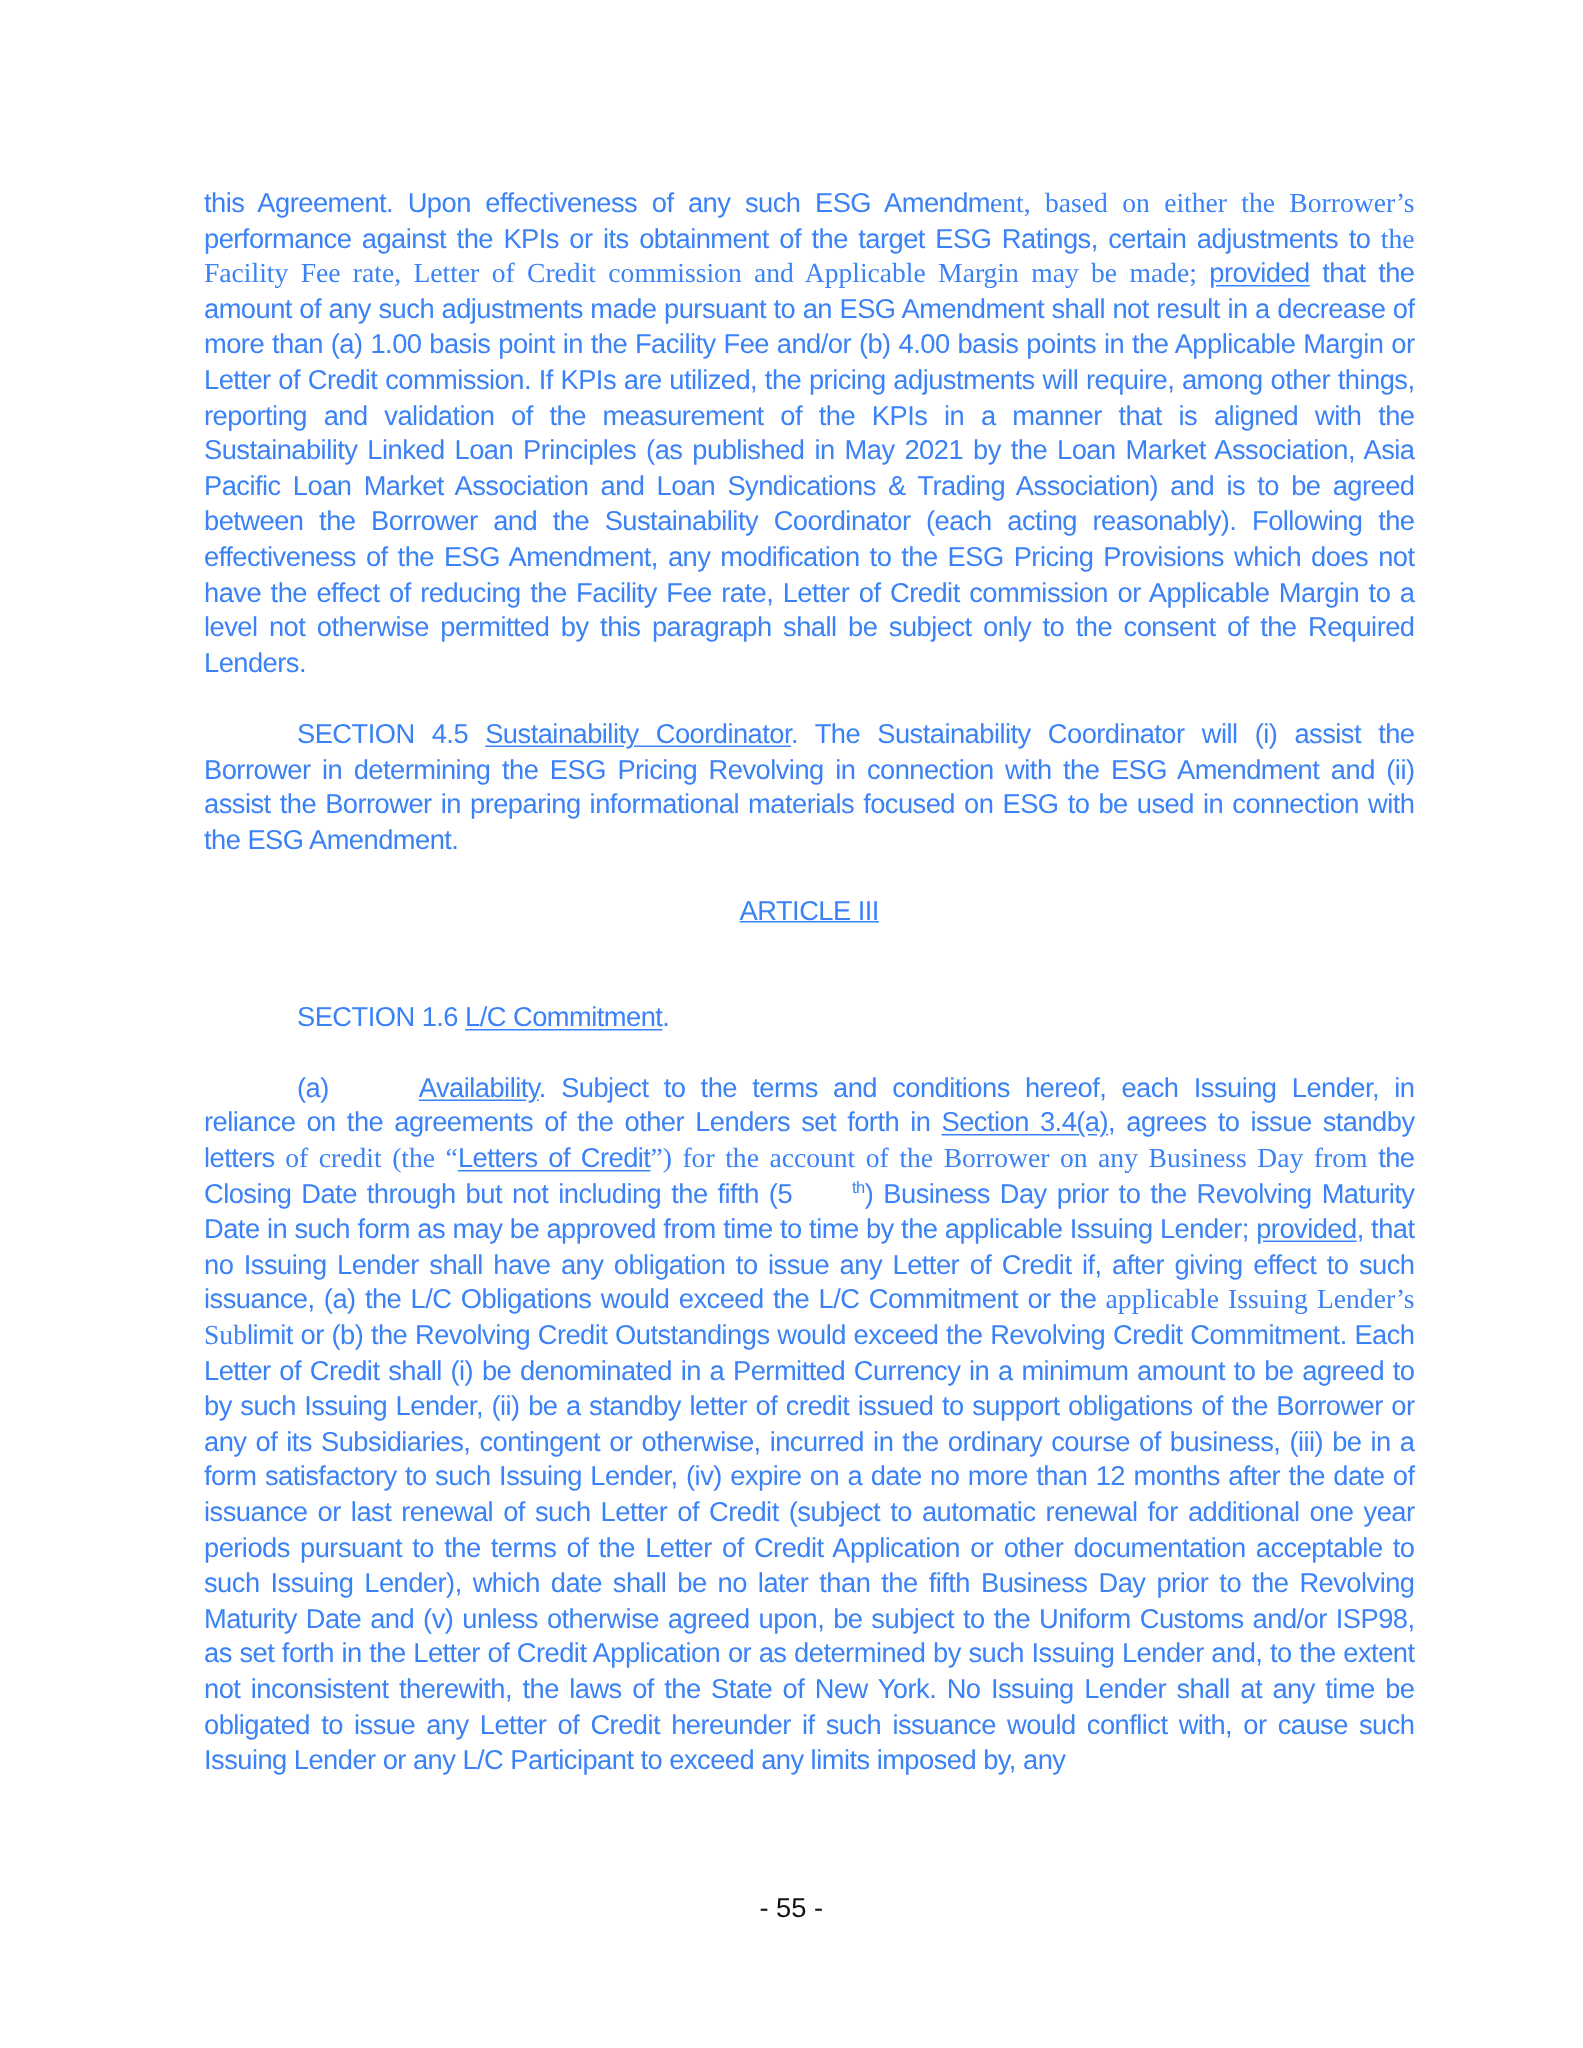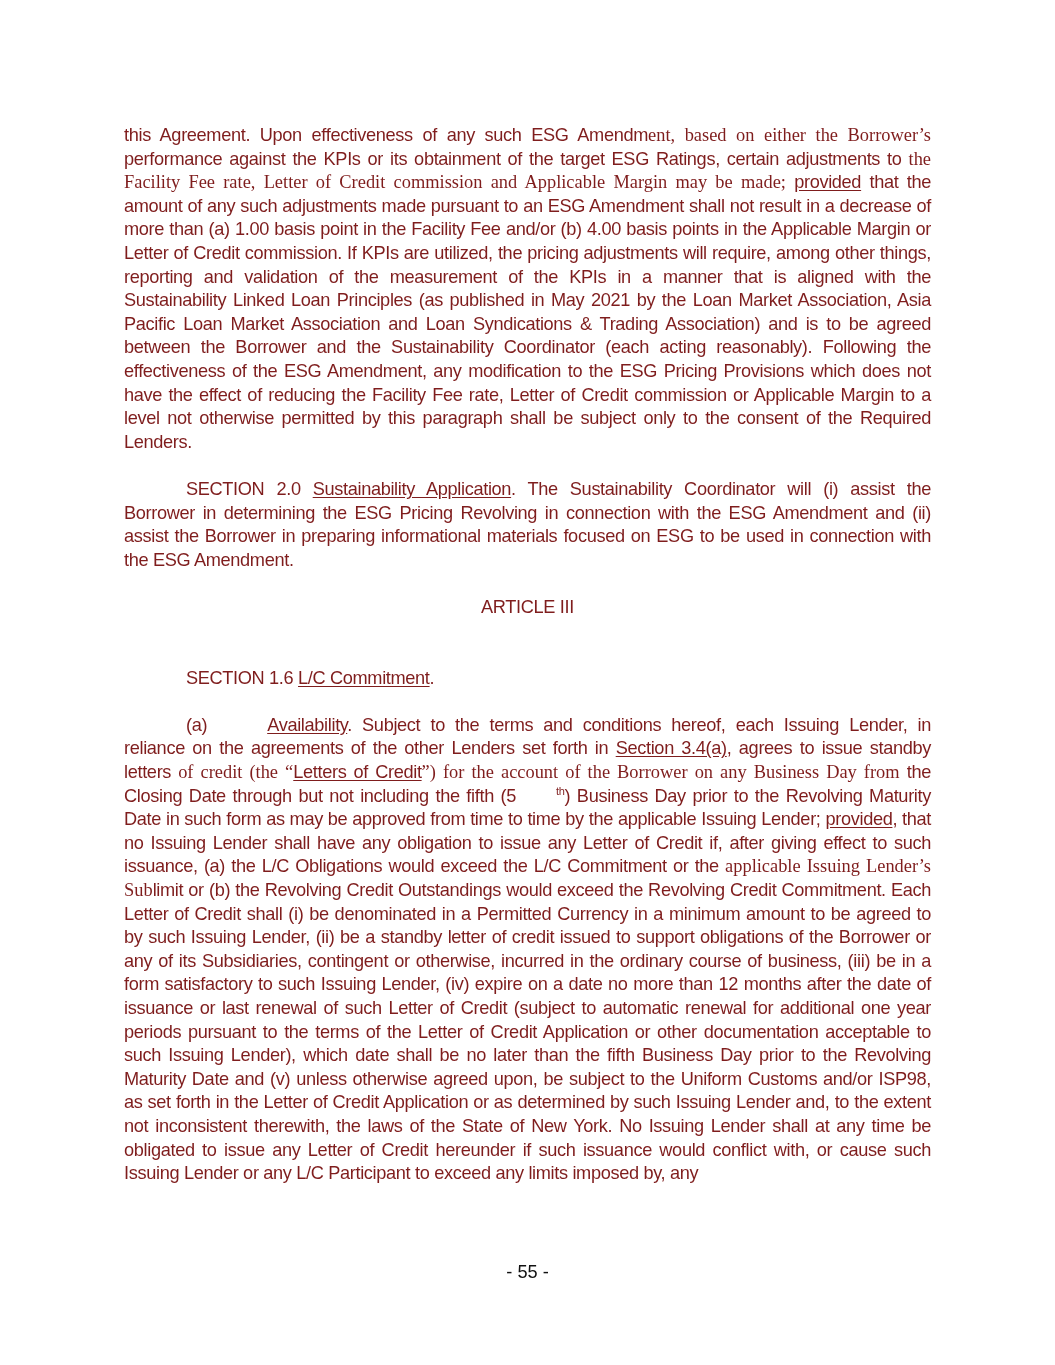--- a/index.html
+++ b/index.html
@@ -1,46 +1,46 @@
 <!DOCTYPE html>
 <html><head>
   <meta charset="utf-8">
   <style>
     html, body { margin: 0; padding: 0; background: #ffffff; }
     body { width: 1055px; height: 1365px; position: relative; overflow: hidden; }
     .page {
-      position: absolute; left: 124px; top: 124px; width: 807px;
+      position: absolute; left: 136px; top: 124px; width: 807px;
       font-family: "Liberation Sans", sans-serif;
-      font-size: 18.2px; line-height: 23.6px; color: #7f1d1d;
+      font-size: 18.2px; line-height: 23.6px; color: #3b82f6;
       letter-spacing: -0.35px;
     }
     .para { text-align: justify; margin: 0; }
     .para.indent { text-indent: 62px; }
     .gap { height: 23.6px; }
     .serif { font-family: "Liberation Serif", serif; letter-spacing: 0; font-size: 18.4px; }
     u { text-decoration: underline; text-underline-offset: 2px; }
-    .center { text-align: center; margin: 0; }
+    .center { text-align: center; margin: 0; text-decoration: underline; }
     .tab { display: inline-block; width: 60px; }
     sup { font-size: 11px; line-height: 0; vertical-align: super; margin-left: 40px; }
     .footer {
       position: absolute; left: 0; width: 1055px; top: 1262px;
       text-align: center; font-family: "Liberation Sans", sans-serif;
       font-size: 18.2px; color: #111111;
     }
   </style>
 </head>
 <body>
 
 <div class="page">
 
   <p class="para"><span>this Agreement.  Upon effectiveness of any such ESG Amendm</span><span class="serif">ent, based on either the Borrower’s</span><span> performance against the KPIs or its obtainment of the target ESG Ratings, certain adjustments to </span><span class="serif">the Facility Fee rate, Letter of Credit commission and Applicable Margin may be made; </span><u>provided</u><span> that the amount of any such adjustments made pursuant to an ESG Amendment shall not result in a decrease of more than (a) 1.00 basis point in the Facility Fee and/or (b) 4.00 basis points in the Applicable Margin or Letter of Credit commission. If KPIs are utilized, the pricing adjustments will require, among other things, reporting and validation of the measurement of the KPIs in a manner that is aligned with the Sustainability Linked Loan Principles (as published in May 2021 by the Loan Market Association, Asia Pacific Loan Market Association and Loan Syndications &amp; Trading Association) and is to be agreed between the Borrower and the Sustainability Coordinator (each acting reasonably).  Following the effectiveness of the ESG Amendment, any modification to the ESG Pricing Provisions which does not have the effect of reducing the Facility Fee rate, Letter of Credit commission or Applicable Margin to a level not otherwise permitted by this paragraph shall be subject only to the consent of the Required Lenders.</span></p>
 
   <div class="gap"></div>
 
-  <p class="para indent"><span>SECTION 2.0  </span><u>Sustainability Application</u><span>.  The Sustainability Coordinator will (i) assist the Borrower in determining the ESG Pricing Revolving in connection with the ESG Amendment and (ii) assist the Borrower in preparing informational materials focused on ESG to be used in connection with the ESG Amendment.</span></p>
+  <p class="para indent"><span>SECTION 4.5  </span><u>Sustainability Coordinator</u><span>.  The Sustainability Coordinator will (i) assist the Borrower in determining the ESG Pricing Revolving in connection with the ESG Amendment and (ii) assist the Borrower in preparing informational materials focused on ESG to be used in connection with the ESG Amendment.</span></p>
 
   <div class="gap"></div>
 
   <p class="center">ARTICLE III</p>
   <div class="gap"></div>
   <div class="gap"></div>
 
   <p class="para indent"><span>SECTION 1.6  </span><u>L/C Commitment</u><span>.</span></p>
 
   <div class="gap"></div>

